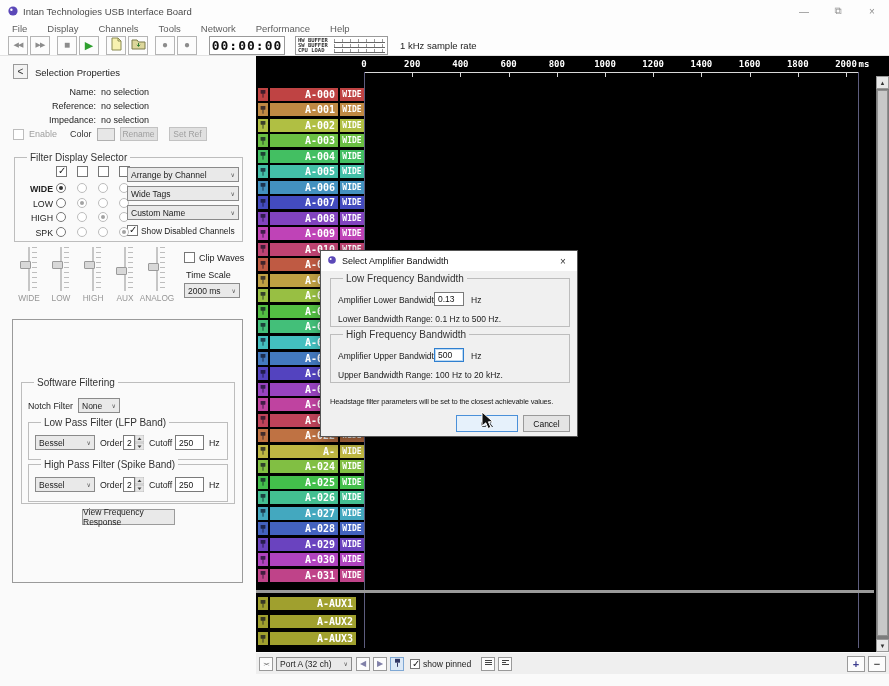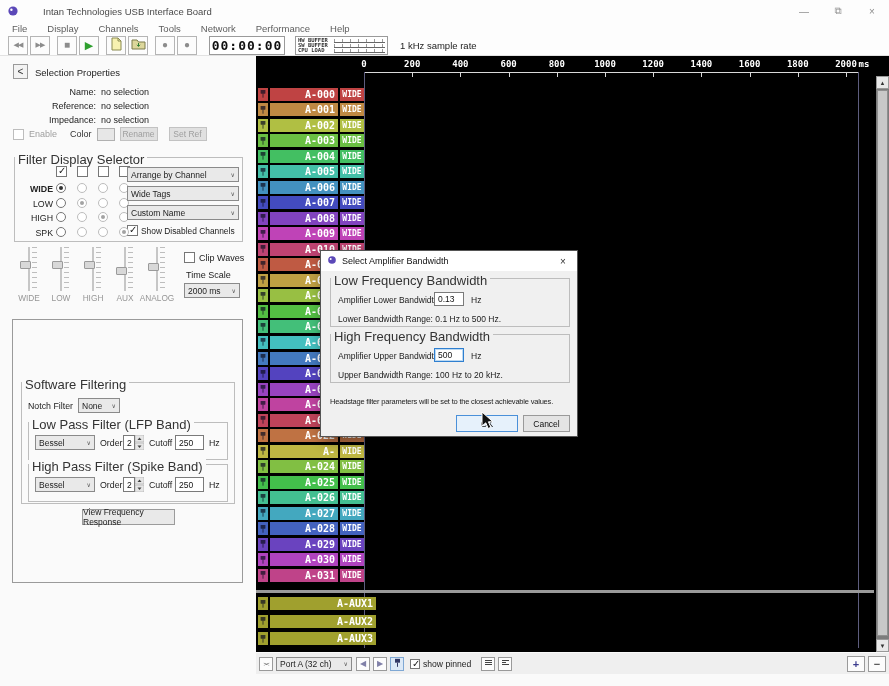--- a/index.html
+++ b/index.html
@@ -2,21 +2,21 @@
 <html><head>
 <meta charset="utf-8">
 <style>
 *{margin:0;padding:0;box-sizing:border-box;font-family:"Liberation Sans",sans-serif}
 html,body{background:#dadada}
 #app{position:relative;width:889px;height:686px;background:#fafafa;overflow:hidden;font-size:9px;color:#222}
 
 
 .titlebar{position:absolute;left:0;top:0;width:100%;height:22px;background:#fdfdfd;display:flex;align-items:center;padding-left:7px}
 .app-icon{width:12px;height:12px;display:inline-flex}
-.title-text{margin-left:24px;font-size:9.5px;color:#4a4a4a}
+.title-text{margin-left:4px;font-size:9.5px;color:#4a4a4a}
 .win-controls{margin-left:auto;display:flex;height:100%}
 .win-btn{width:34px;height:100%;display:flex;align-items:center;justify-content:center;color:#8f8f8f;font-size:10px}
 .menubar{position:absolute;left:0;top:22px;width:100%;height:13px;background:#fdfdfd;display:flex;align-items:center;padding-left:2px;color:#5d5d5d;font-size:9.5px}
 .menu-item{padding:0 10px}
 .toolbar{position:absolute;left:0;top:35px;width:100%;height:21px;background:#fdfdfd;display:flex;align-items:center;padding-left:8px;border-bottom:1px solid #e2e2e2}
 .tb-btn{width:20px;height:19px;border:1px solid #b5b5b5;background:#fcfcfc;display:flex;align-items:center;justify-content:center;margin-right:2px;flex:none}
 .tb-gap{margin-left:5px}
 .gly-gray{color:#8c8c8c;font-size:10px;line-height:1}
 .gly-skip{color:#8c8c8c;font-size:7px;letter-spacing:-1px}
 .gly-play{color:#2fa02f;font-size:11px;line-height:1}
@@ -35,21 +35,21 @@
 .rd.checked::after{content:"";position:absolute;margin:2px;width:4px;height:4px;border-radius:50%;background:#333;display:block}
 .rd.dis{border-color:#bcbcbc}
 .rd.dis.checked::after{background:#a3a3a3}
 .abs{position:absolute}
 .sel-box{border:1px solid #8a8a8a;background:#e9e9e9;display:flex;align-items:center;padding:0 3px;font-size:8.5px;color:#222;white-space:nowrap;overflow:hidden}
 .chev{margin-left:auto;font-size:6px;color:#555;padding-left:2px}
 .btn{border:1px solid #9b9b9b;background:#e9e9e9;display:flex;align-items:center;justify-content:center;font-size:8.5px;color:#222}
 .btn.dis{background:#e0e0e0;border-color:#c2c2c2;color:#9e9e9e}
 .inp{border:1px solid #7a7a7a;background:#fff;font-size:8.5px;color:#111;display:flex;align-items:center;padding-left:3px}
 .fs{position:absolute;border:1px solid #bdbdbd}
-.fs>.legend{position:absolute;top:-6px;left:0;background:#fafafa;padding:0 3px;font-size:13px;color:#333;white-space:nowrap}
+.fs>.legend{position:absolute;top:-6px;left:12px;background:#fafafa;padding:0 3px;font-size:10px;color:#333;white-space:nowrap}
 
 
 .sel-collapse{position:absolute;left:13px;top:64px;width:15px;height:15px;border:1px solid #9a9a9a;background:#f3f3f3;display:flex;align-items:center;justify-content:center;font-size:10px;color:#333}
 .sel-title{position:absolute;left:35px;top:67px;font-size:9.5px;color:#222}
 #selection-fields{position:absolute;left:10px;top:85px;width:180px}
 .sel-row{display:flex;height:14px;align-items:center}
 .sel-label{width:86px;text-align:right;margin-right:5px;color:#222}
 .sel-value{color:#222}
 .sel-controls{position:absolute;left:13px;top:126px;display:flex;align-items:center;gap:5px;height:16px}
 .lbl-dis{color:#9e9e9e}
@@ -77,21 +77,21 @@
 
 
 #wave{position:absolute;left:256px;top:56px;width:633px;height:596px;background:#000;overflow:hidden}
 .tick-label{position:absolute;top:3px;transform:translateX(-50%);color:#fff;font:bold 9px "DejaVu Sans Mono",monospace}
 .ruler-line{position:absolute;left:108px;top:16px;width:494px;height:1px;background:#d9d9d9}
 .tickmark{position:absolute;top:16px;width:1px;height:5px;background:#d9d9d9}
 .vline{position:absolute;top:16px;height:576px;width:1px;background:#5d5d7e}
 .chrow{position:absolute;left:0;height:13px;width:110px}
 .pinbox{position:absolute;left:2px;top:0;width:10px;height:13px;display:flex;align-items:center;justify-content:center}
 .chbar{position:absolute;left:14px;top:0;width:68px;height:13px;color:#fff;font:bold 10px "DejaVu Sans Mono",monospace;text-align:right;padding-right:3px;line-height:13px}
-.chbar.aux{width:106px}
+.chbar.aux{width:86px}
 .chtag{position:absolute;left:84px;top:0;width:24px;height:13px;color:#fff;font:bold 8px "DejaVu Sans Mono",monospace;text-align:center;line-height:13px}
 .aux-sep{position:absolute;left:0;top:534px;width:618px;height:3px;background:#9a9a9a}
 .vscroll{position:absolute;right:0;top:20px;width:13px;height:576px;background:#7c7c7c}
 .vs-btn{position:absolute;left:0;width:13px;height:13px;background:#e8e8e8;border:1px solid #999;color:#333;font-size:6px;display:flex;align-items:center;justify-content:center}
 .vs-thumb{position:absolute;left:1px;top:14px;width:11px;height:546px;background:#c8c8c8;border:1px solid #8f8f8f}
 
 
 #wavebar{position:absolute;left:256px;top:653px;width:633px;height:21px;background:#efefef;display:flex;align-items:center;padding:0 3px}
 .wb-btn{width:14px;height:14px;border:1px solid #9a9a9a;background:#fcfcfc;display:flex;align-items:center;justify-content:center;margin-right:3px;flex:none}
 .wb-btn.pressed{background:#dce9f7;border-color:#7fa8d4}

